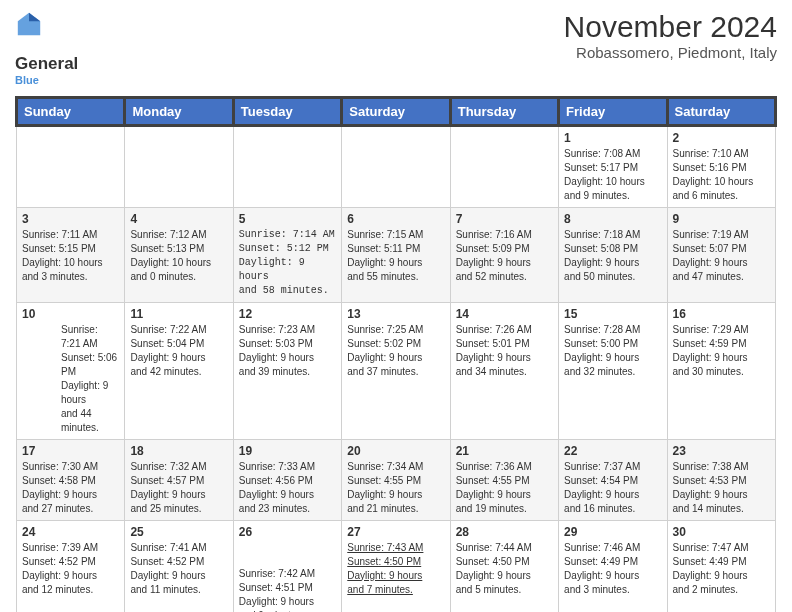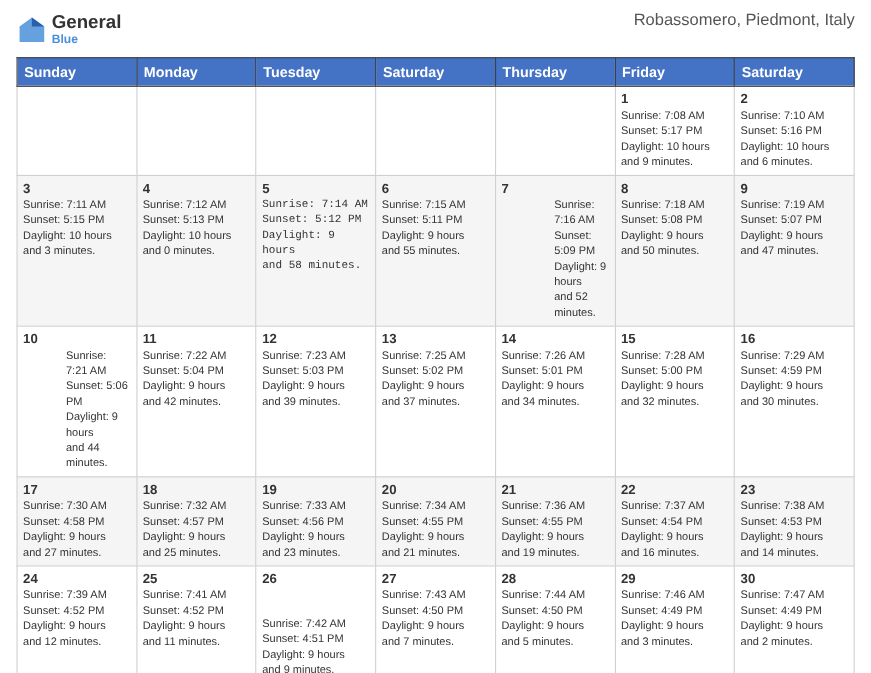--- a/index.html
+++ b/index.html
@@ -16,22 +16,23 @@
       padding: 10px 15px 10px 15px;
     }
     .header {
       display: flex;
       justify-content: space-between;
       align-items: flex-start;
       margin-bottom: 8px;
     }
     .logo {
       display: flex;
-      align-items: center;
-      gap: 4px;
+      align-items: flex-start;
+      gap: 16px;
+      flex-direction: column;
     }
     .logo-text {
       display: flex;
       flex-direction: column;
       line-height: 1.1;
     }
     .logo-icon {
       width: 28px;
       height: 28px;
     }
@@ -52,21 +53,21 @@
       border-collapse: collapse;
       table-layout: fixed;
     }
     .calendar-table th {
       background-color: #4472c4;
       color: white;
       text-align: left;
       padding: 5px 6px;
       font-size: 13px;
       font-weight: bold;
-      border: 1px solid #404040;
+      border: 3px solid #404040;
     }
     .calendar-table td {
       border: 1px solid #d0d0d0;
       vertical-align: top;
       padding: 4px 5px;
       font-size: 10.5px;
       color: #333;
       height: 80px;
       background: #fff;
     }
@@ -97,20 +98,21 @@
       <svg class="logo-icon" viewBox="0 0 40 40">
         <polygon points="20,4 36,16 36,36 4,36 4,16" fill="#4a90d9" opacity="0.85"></polygon>
         <polygon points="20,4 36,16 20,16" fill="#2a60a9"></polygon>
       </svg>
       <div class="logo-text">
         <span style="font-size:17px;font-weight:bold;color:#333;line-height:1.2;">General</span>
         <span style="font-size:11px;font-weight:bold;color:#4a90d9;line-height:1.2;">Blue</span>
       </div>
     </div>
     <div class="title-area">
+      <div class="month-title">November 2024</div>
       <div class="location">Robassomero, Piedmont, Italy</div>
     </div>
   </div>
 
   <table class="calendar-table">
     <thead>
       <tr>
       <th>Sunday</th>
           <th>Monday</th>
           <th>Tuesday</th>
@@ -166,21 +168,21 @@
           </td>
           <td>
             <span class="day-number">6</span>
             <div class="day-info" style="white-space: pre-line;">Sunrise: 7:15 AM
 Sunset: 5:11 PM
 Daylight: 9 hours
 and 55 minutes.</div>
           </td>
           <td>
             <span class="day-number">7</span>
-            <div class="day-info" style="white-space: pre-line; margin-left: 48px;">Sunrise: 7:16 AM
+            <div class="day-info" style="white-space: pre-line;">Sunrise: 7:16 AM
 Sunset: 5:09 PM
 Daylight: 9 hours
 and 52 minutes.</div>
           </td>
           <td>
             <span class="day-number">8</span>
             <div class="day-info" style="white-space: pre-line;">Sunrise: 7:18 AM
 Sunset: 5:08 PM
 Daylight: 9 hours
 and 50 minutes.</div>
@@ -312,21 +314,21 @@
           </td>
           <td>
             <span class="day-number">26</span>
             <div class="day-info" style="white-space: pre-line; margin-top: 28px;">Sunrise: 7:42 AM
 Sunset: 4:51 PM
 Daylight: 9 hours
 and 9 minutes.</div>
           </td>
           <td>
             <span class="day-number">27</span>
-            <div class="day-info" style="white-space: pre-line;">Sunrise: 7:43 AM
+            <div class="day-info" style="white-space: pre-line; text-decoration: underline;">Sunrise: 7:43 AM
 Sunset: 4:50 PM
 Daylight: 9 hours
 and 7 minutes.</div>
           </td>
           <td>
             <span class="day-number">28</span>
             <div class="day-info" style="white-space: pre-line;">Sunrise: 7:44 AM
 Sunset: 4:50 PM
 Daylight: 9 hours
 and 5 minutes.</div>

